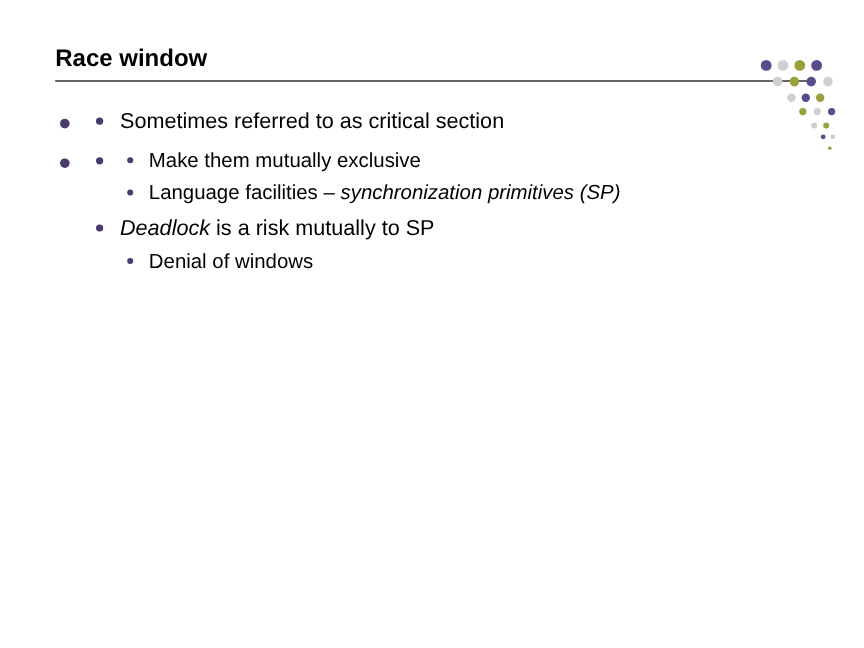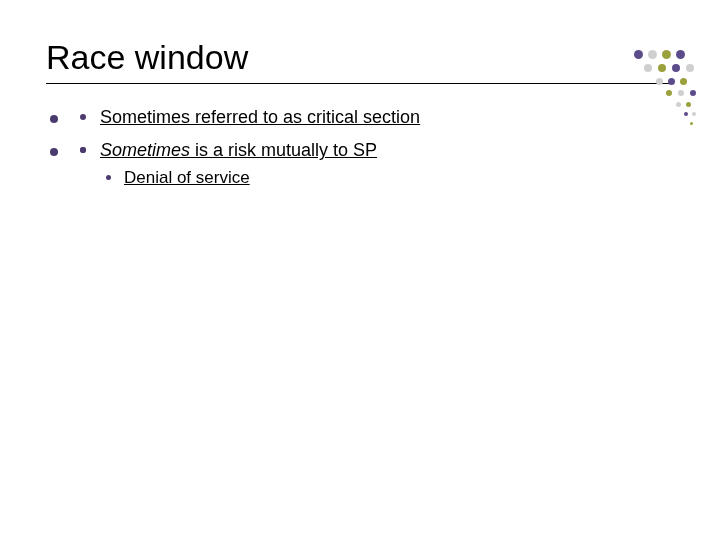--- a/index.html
+++ b/index.html
@@ -14,22 +14,22 @@
     overflow: hidden;
   }
   .slide {
     box-sizing: border-box;
     width: 720px;
     height: 540px;
     padding: 38px 46px 0 46px;
     position: relative;
   }
   .title {
-    font-size: 34px;
-    font-weight: normal;
+    font-size: 20px;
+    font-weight: bold;
     margin: 0 0 6px 0;
   }
   .hr {
     border: none;
     border-top: 1.5px solid #000;
     margin: 0 0 22px 0;
   }
   ul {
     list-style: none;
     margin: 0;
@@ -54,21 +54,20 @@
     background: #4b3a6e;
   }
   .lvl1 > li::before {
     left: 4px;
     top: 9px;
     width: 8px;
     height: 8px;
   }
   .lvl2 {
     margin-top: 4px;
-    text-decoration: underline;
   }
   .lvl2 > li {
     padding-left: 26px;
     font-size: 18px;
     line-height: 1.3;
     margin-bottom: 6px;
   }
   .lvl2 > li::before {
     left: 6px;
     top: 8px;
@@ -114,27 +113,33 @@
       <ul class="lvl2">
         <li>
           <span>Sometimes referred to as critical section</span>
         </li>
       </ul>
     </li>
     <li>
       <ul class="lvl2">
         <li>
           <ul class="lvl3">
+            <li>
+              <span>Make them mutually exclusive</span>
+            </li>
+            <li>
+              <span>Language facilities – </span><i>synchronization primitives (SP)</i>
+            </li>
           </ul>
         </li>
         <li>
-          <i>Sometimes</i><span> is a risk mutually to SP</span>
+          <i>Deadlock</i><span> is a risk mutually to SP</span>
           <ul class="lvl3">
             <li>
-              <span>Denial of service</span>
+              <span>Denial of windows</span>
             </li>
           </ul>
         </li>
       </ul>
     </li>
   </ul>
 
   <div class="deco">
     <span style="left:0px;  top:0px;  width:9px; height:9px; background:#5b4b8a;"></span>
     <span style="left:14px; top:0px;  width:9px; height:9px; background:#cfcfcf;"></span>

